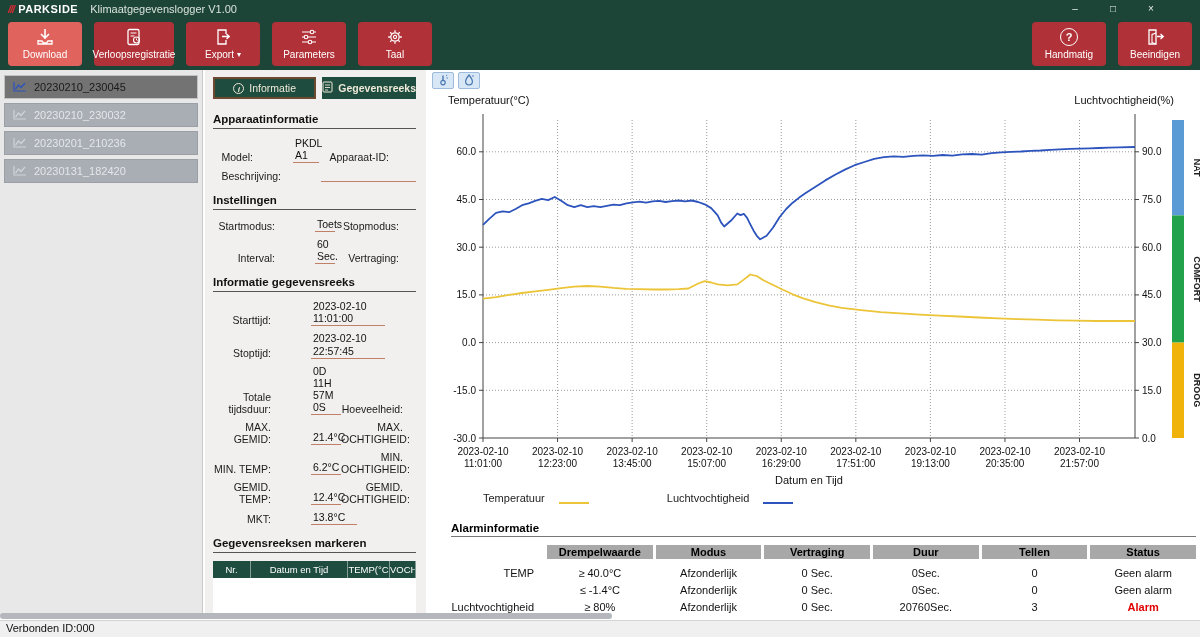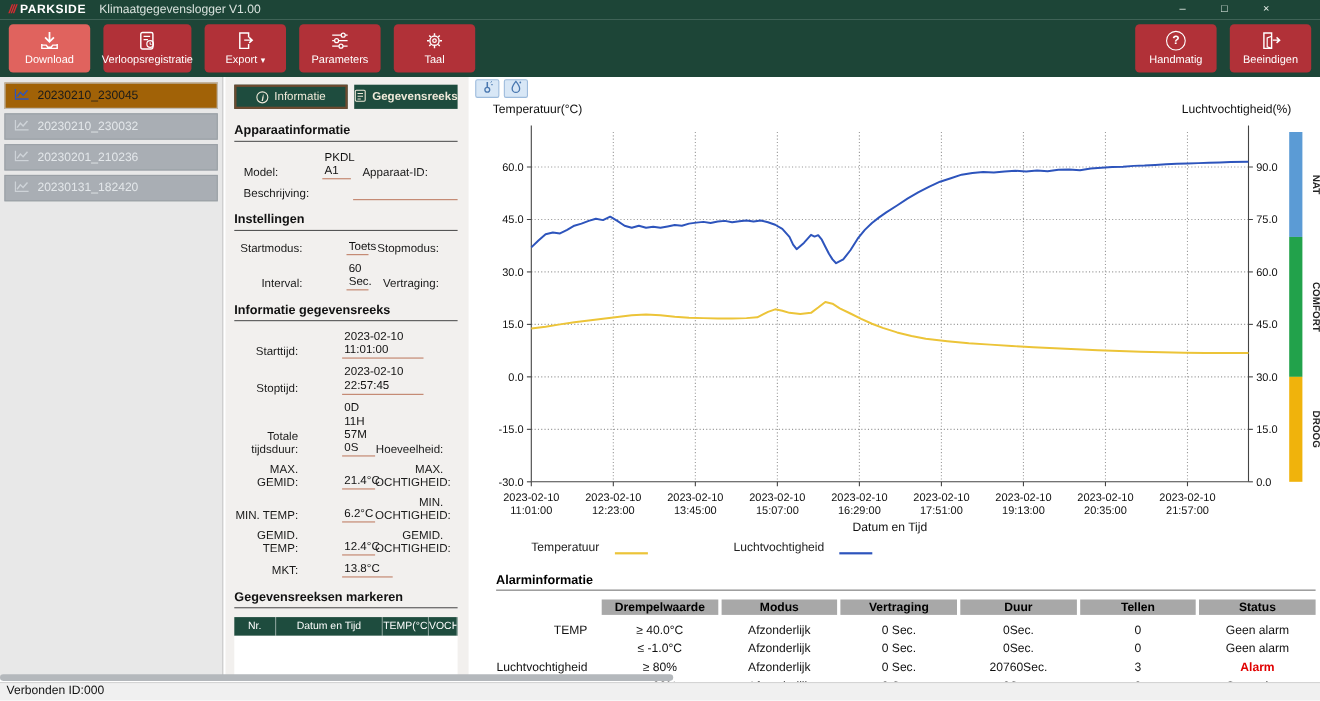--- a/index.html
+++ b/index.html
@@ -19,21 +19,21 @@
   .tb-btn { width:74px; height:44px; background:#b13138; border-radius:4px; color:#fff; display:flex; flex-direction:column; align-items:center; justify-content:center; gap:3px; font-size:10px; cursor:pointer; }
   .tb-btn.active { background:#e0635e; }
   .tb-btn svg { display:block; }
   .tb-label { display:flex; align-items:center; gap:3px; white-space:nowrap; }
   .caret { font-size:8px; }
   .tb-spacer { flex:1; }
 
   
   .sidebar { position:absolute; left:0; top:70px; width:203px; height:545px; background:#e8e8e8; border-right:1px solid #c9c9c9; padding:5px 4px; }
   .sb-item { height:24px; margin-bottom:4px; background:#a9aeb4; color:#e3e7ea; font-size:11px; display:flex; align-items:center; gap:7px; padding:0 8px; border:1px solid #9aa0a6; cursor:pointer; }
-  .sb-item.selected { background:#a16207; color:#1a1a1a; border:1px solid #c2c2c2; }
+  .sb-item.selected { background:#737373; color:#1a1a1a; border:1px solid #c2c2c2; }
 
   
   .info-panel { position:absolute; left:205px; top:70px; width:221px; height:545px; background:#f2f0ee; padding:0 10px 0 8px; overflow:hidden; }
   .tabs { display:flex; gap:6px; padding:7px 0 2px; }
   .tab { flex:1.3; height:22px; background:#1e4c3e; color:#efe9d9; display:flex; align-items:center; justify-content:center; gap:5px; font-size:10.5px; cursor:pointer; }
   .tab.t2 { flex:1;font-weight:bold; }
   .tab.active { border:2px solid #6d4a2f; }
   .info-circle { width:11px; height:11px; border:1px solid #efe9d9; border-radius:50%; font-size:8px; line-height:11px; text-align:center; font-weight:bold; font-style:italic; }
   .sec-h { font-weight:bold; font-size:11.5px; color:#111; padding:2px 0 3px; border-bottom:1.5px solid #555; margin:10px 0 8px; }
   .frow { display:grid; margin-bottom:6px; font-size:10.5px; align-items:end; }
@@ -414,21 +414,21 @@
 
         <span class="ac al">TEMP</span>
         <span class="ac">≥ 40.0°C</span>
         <span class="ac">Afzonderlijk</span>
         <span class="ac">0 Sec.</span>
         <span class="ac">0Sec.</span>
         <span class="ac">0</span>
         <span class="ac">Geen alarm</span>
 
         <span class="ac al"></span>
-        <span class="ac">≤ -1.0°C</span>
+        <span class="ac">≤ -1.4°C</span>
         <span class="ac">Afzonderlijk</span>
         <span class="ac">0 Sec.</span>
         <span class="ac">0Sec.</span>
         <span class="ac">0</span>
         <span class="ac">Geen alarm</span>
 
         <span class="ac al">Luchtvochtigheid</span>
         <span class="ac">≥ 80%</span>
         <span class="ac">Afzonderlijk</span>
         <span class="ac">0 Sec.</span>

